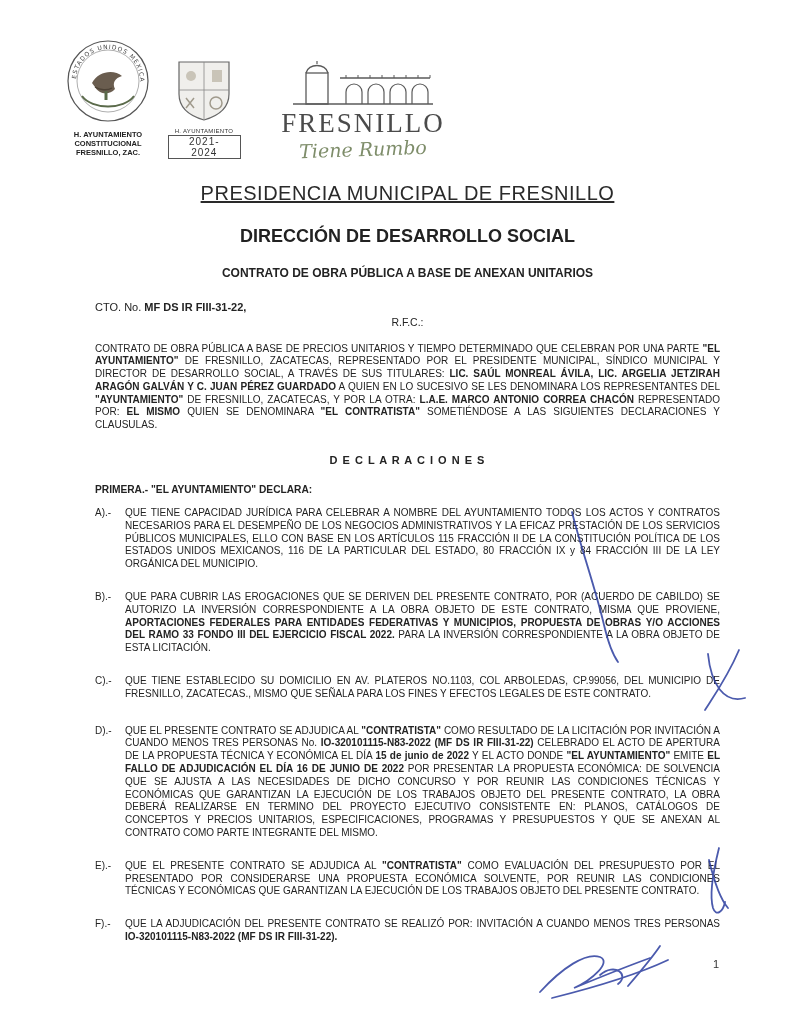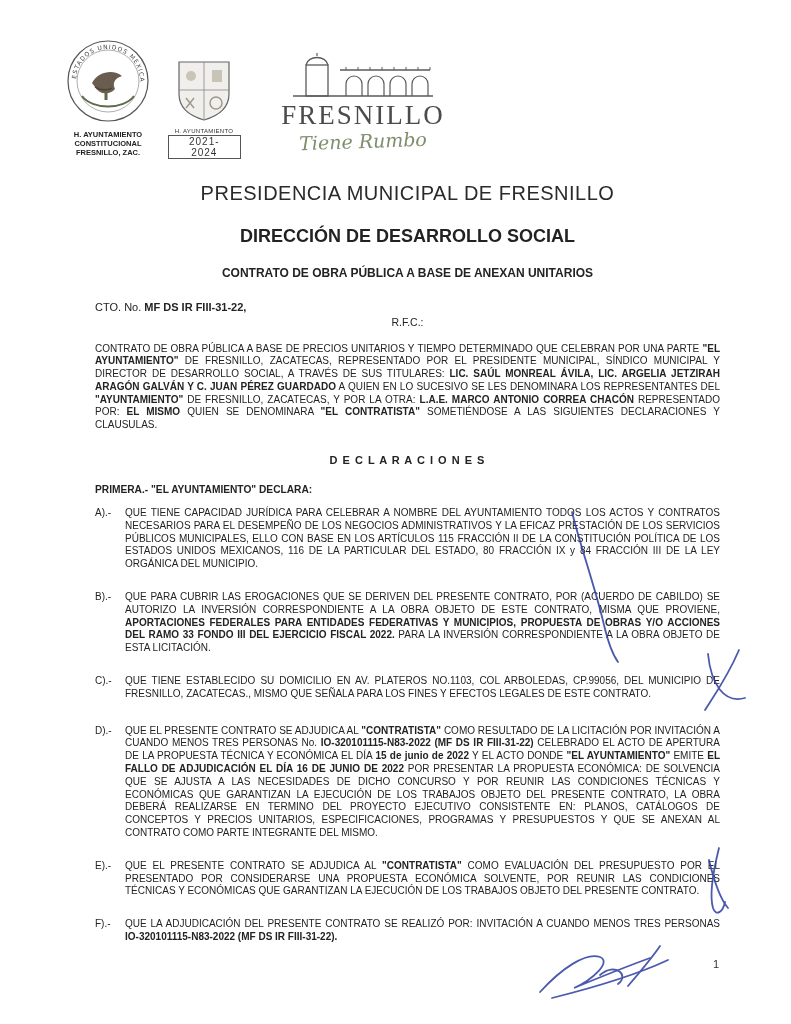--- a/index.html
+++ b/index.html
@@ -9,29 +9,29 @@
     font-family:"Liberation Sans", sans-serif; color:#232323;
   }
 
   
   .seal-wrap { position:absolute; left:58px; top:38px; width:100px; text-align:center; }
   .seal-caption { margin-top:2px; font-size:7.5px; font-weight:bold; line-height:9px; color:#222; }
   .shield-wrap { position:absolute; left:168px; top:58px; width:72px; text-align:center; }
   .shield-caption { font-size:6px; color:#333; letter-spacing:.3px; }
   .shield-years { display:inline-block; margin-top:1px; padding:0 20px; border:1px solid #555;
                   font-size:10px; color:#333; letter-spacing:1px; }
-  .brand-wrap { position:absolute; left:278px; top:52px; width:170px; text-align:center; }
+  .brand-wrap { position:absolute; left:278px; top:60px; width:170px; text-align:center; }
   .brand-name { font-family:"Liberation Serif", serif; font-size:27px; letter-spacing:2px;
                 color:#4b4b4b; line-height:26px; }
   .brand-tagline { font-family:"DejaVu Serif", serif; font-style:italic; font-size:19px;
                    color:#7e8d6a; transform:rotate(-2deg); margin-top:2px; }
 
   
   .doc-body { position:absolute; left:95px; top:182px; width:625px; }
-  .t-main { text-align:center; font-size:20px; letter-spacing:.5px; color:#2a2a2a; }
+  .t-main { text-align:center; font-size:20px; letter-spacing:.5px; color:#2a2a2a;text-decoration:underline; }
   .t-sub  { text-align:center; font-size:18px; font-weight:bold; margin-top:21px; color:#222; }
   .t-contract { text-align:center; font-size:12px; font-weight:bold; margin-top:19px; }
   .cto-block { text-align:left; margin-top:21px; font-size:11px; line-height:13.5px; }
   .cto-num { font-weight:bold; }
   .rfc { text-align:center; font-size:10.5px; margin-top:1px; }
 
   .para { font-size:10px; line-height:12.8px; text-align:justify; margin-top:15px; }
   .decl-heading { text-align:center; font-size:11px; font-weight:bold; margin:22px 0 0 0; letter-spacing:1px; }
   .primera { font-size:10.2px; font-weight:bold; margin-top:18px; }
 

